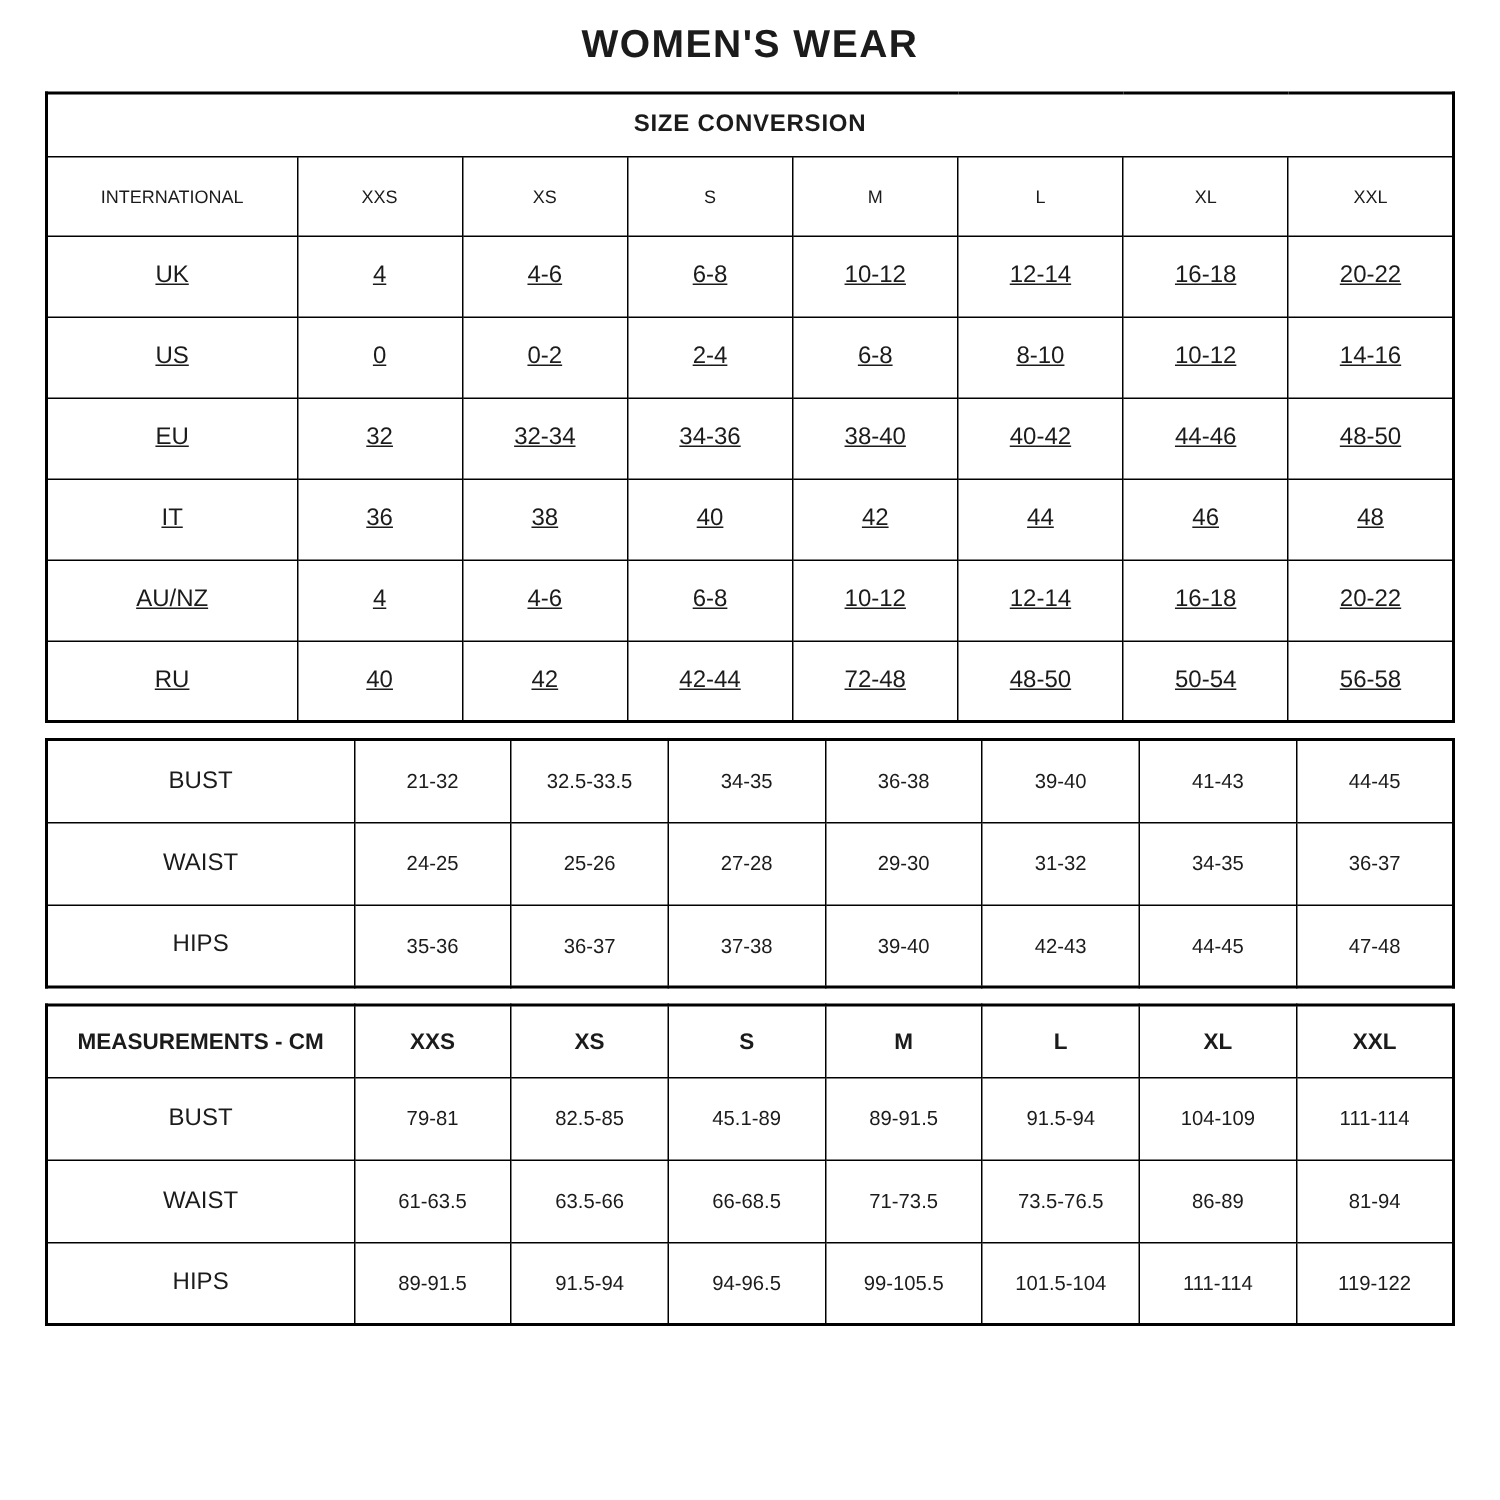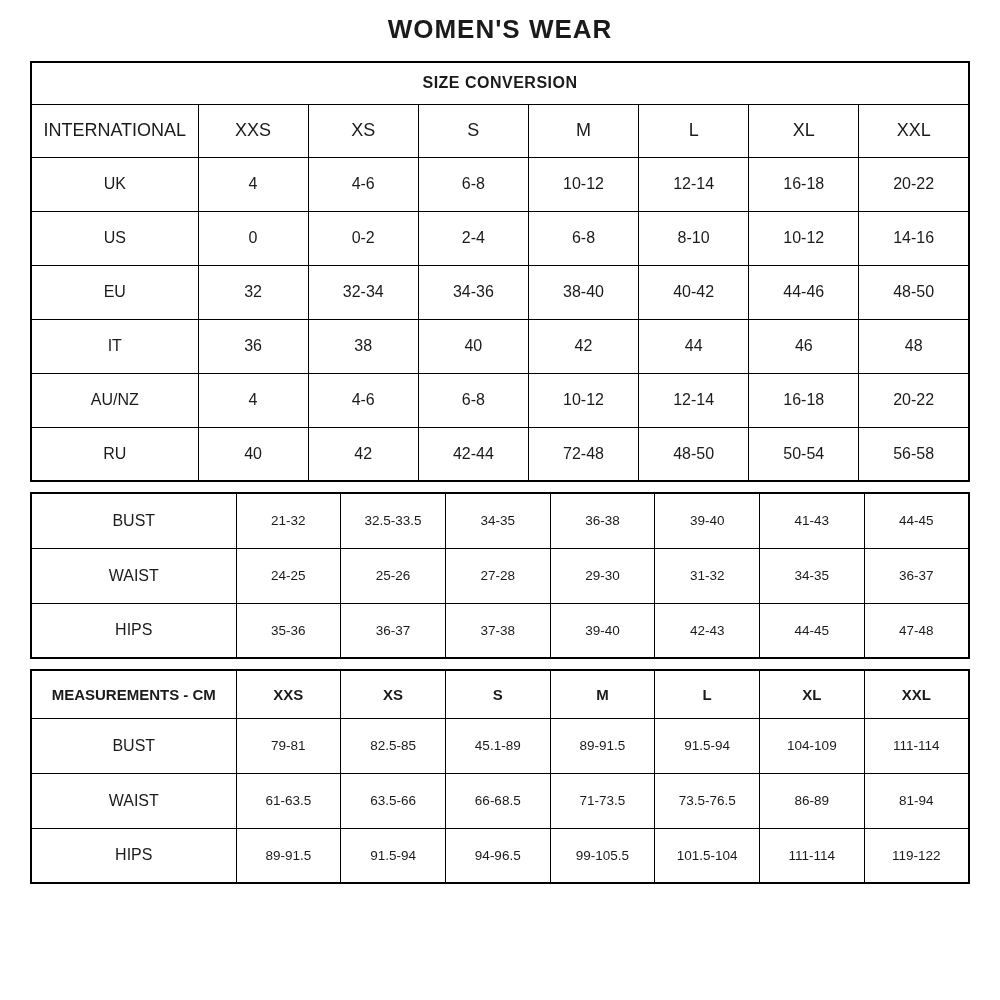--- a/index.html
+++ b/index.html
@@ -30,22 +30,22 @@
   table.tbl td{
     border:1.5px solid var(--border-color);
     text-align:center;vertical-align:middle;
     background:#ffffff;
     font-size:16px;
     overflow:hidden;white-space:nowrap;
   }
   td.gray{background:var(--header-bg);}
   
   .t1 .title-row td{height:42px;font-weight:bold;font-size:16px;letter-spacing:.5px;margin-left:34px;}
-  .t1 .head-row td{height:53px;font-size:18px;}
-  .t1 .data-row td{height:54px;}
+  .t1 .head-row td{height:53px;font-size:12px;}
+  .t1 .data-row td{height:54px;text-decoration:underline;}
   
   .t2 .head-row td,.t3 .head-row td{height:48px;font-weight:bold;font-size:15px;}
   .t2 .data-row td,.t3 .data-row td{height:55px;font-size:13.5px;}
   .t2 .data-row td.rowlab,.t3 .data-row td.rowlab{font-size:16px;}
 </style>
 </head>
 <body>
 
 <div class="page">
 

